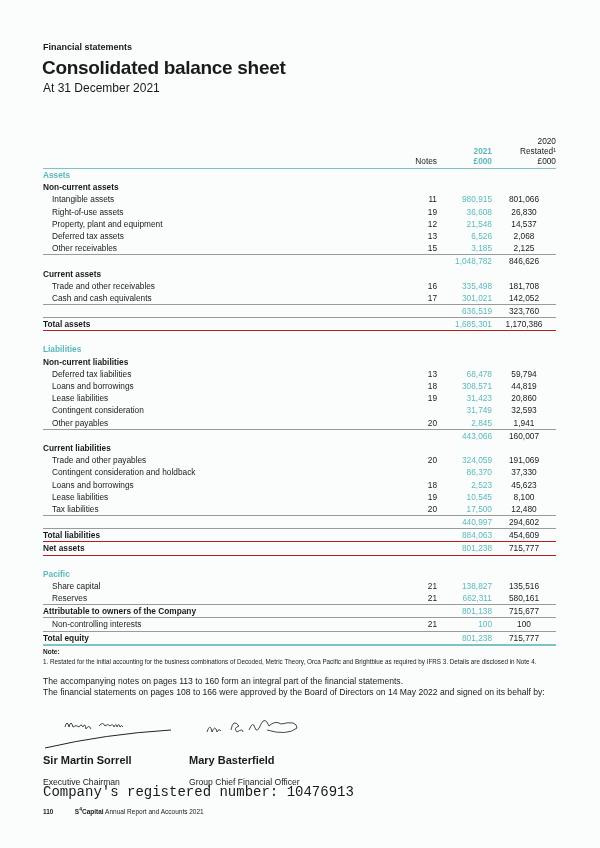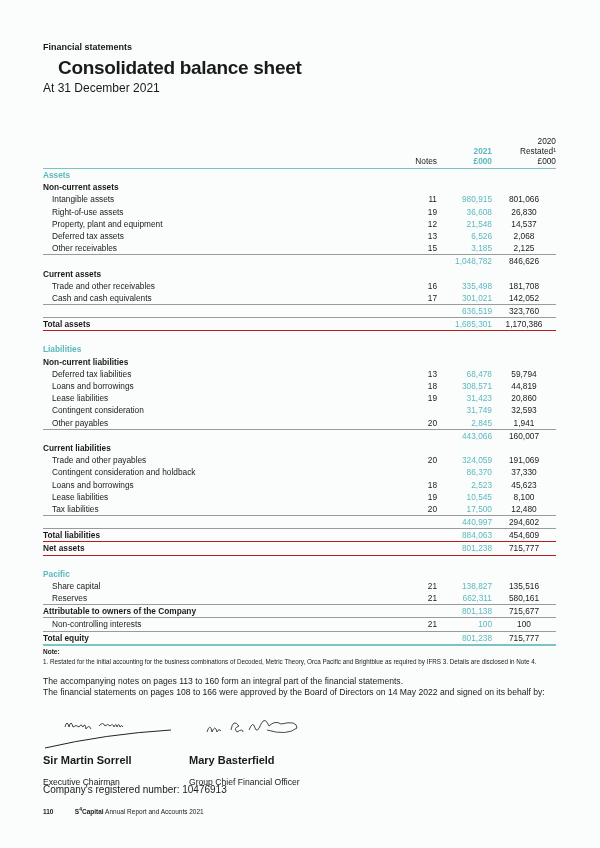--- a/index.html
+++ b/index.html
@@ -2,21 +2,21 @@
 <html><head>
   <meta charset="utf-8">
   <style>
     html, body { margin: 0; padding: 0; }
     body {
       width: 600px; height: 848px; background: #fbfdfd;
       font-family: "Liberation Sans", sans-serif; color: #1a1a1a;
       position: relative; overflow: hidden;
     }
     .section-label { position: absolute; left: 43px; top: 42px; font-size: 9px; font-weight: bold; }
-    .page-title { position: absolute; left: 42px; top: 57px; font-size: 19px; font-weight: bold; letter-spacing: -0.3px; margin-left: 16px; }
+    .page-title { position: absolute; left: 42px; top: 57px; font-size: 19px; font-weight: bold; letter-spacing: -0.3px; }
     .page-subtitle { position: absolute; left: 43px; top: 81px; font-size: 12px; }
 
     .sheet { position: absolute; left: 43px; top: 140px; width: 513px; font-size: 8.3px; }
     .hdr { position: relative; height: 28px; border-bottom: 1.5px solid #7ec3c3; }
     .hdr .notes { position: absolute; left: 354px; bottom: 2px; width: 40px; text-align: right; }
     .hdr .c2021 { position: absolute; left: 390px; bottom: 2px; width: 59px; text-align: right; color: #5bb8bc; line-height: 10px; font-weight: bold; }
     .hdr .c2020 { position: absolute; left: 449px; bottom: 2px; width: 64px; text-align: right; line-height: 10px; }
 
     .row { position: relative; height: 12.2px; line-height: 12.2px; }
     .row .lbl { position: absolute; left: 0; }
@@ -34,21 +34,21 @@
     .note-block { position: absolute; left: 43px; top: 648px; width: 520px; }
     .note-title { font-size: 6.5px; font-weight: bold; }
     .note-text { font-size: 6.3px; margin-top: 3px; padding-left: 7px; text-indent: -7px; line-height: 8px; }
     .body-text { position: absolute; left: 43px; top: 676px; width: 520px; font-size: 8.6px; line-height: 11px; }
 
     .signatures { position: absolute; left: 43px; top: 712px; width: 520px; height: 70px; }
     .sig-line { position: absolute; }
     .signer { position: absolute; top: 42px; }
     .signer .name { font-size: 11px; font-weight: bold; }
     .signer .role { font-size: 8.6px; margin-top: 11px; }
-    .reg { position: absolute; left: 43px; top: 784px; font-size: 10px; }
+    .reg { position: absolute; left: 43px; top: 784px; font-size: 14px; font-family: Liberation Mono, monospace; }
     .footer { position: absolute; left: 43px; top: 806px; font-size: 6.5px; }
     .footer .pgno { font-weight: bold; display: inline-block; width: 20px; }
     .footer .brand { font-weight: bold; margin-left: 10px; }
     .footer .brand sup { font-size: 5px; }
   </style>
 </head>
 <body>
 
 <div class="section-label">Financial statements</div>
 <div class="page-title">Consolidated balance sheet</div>

